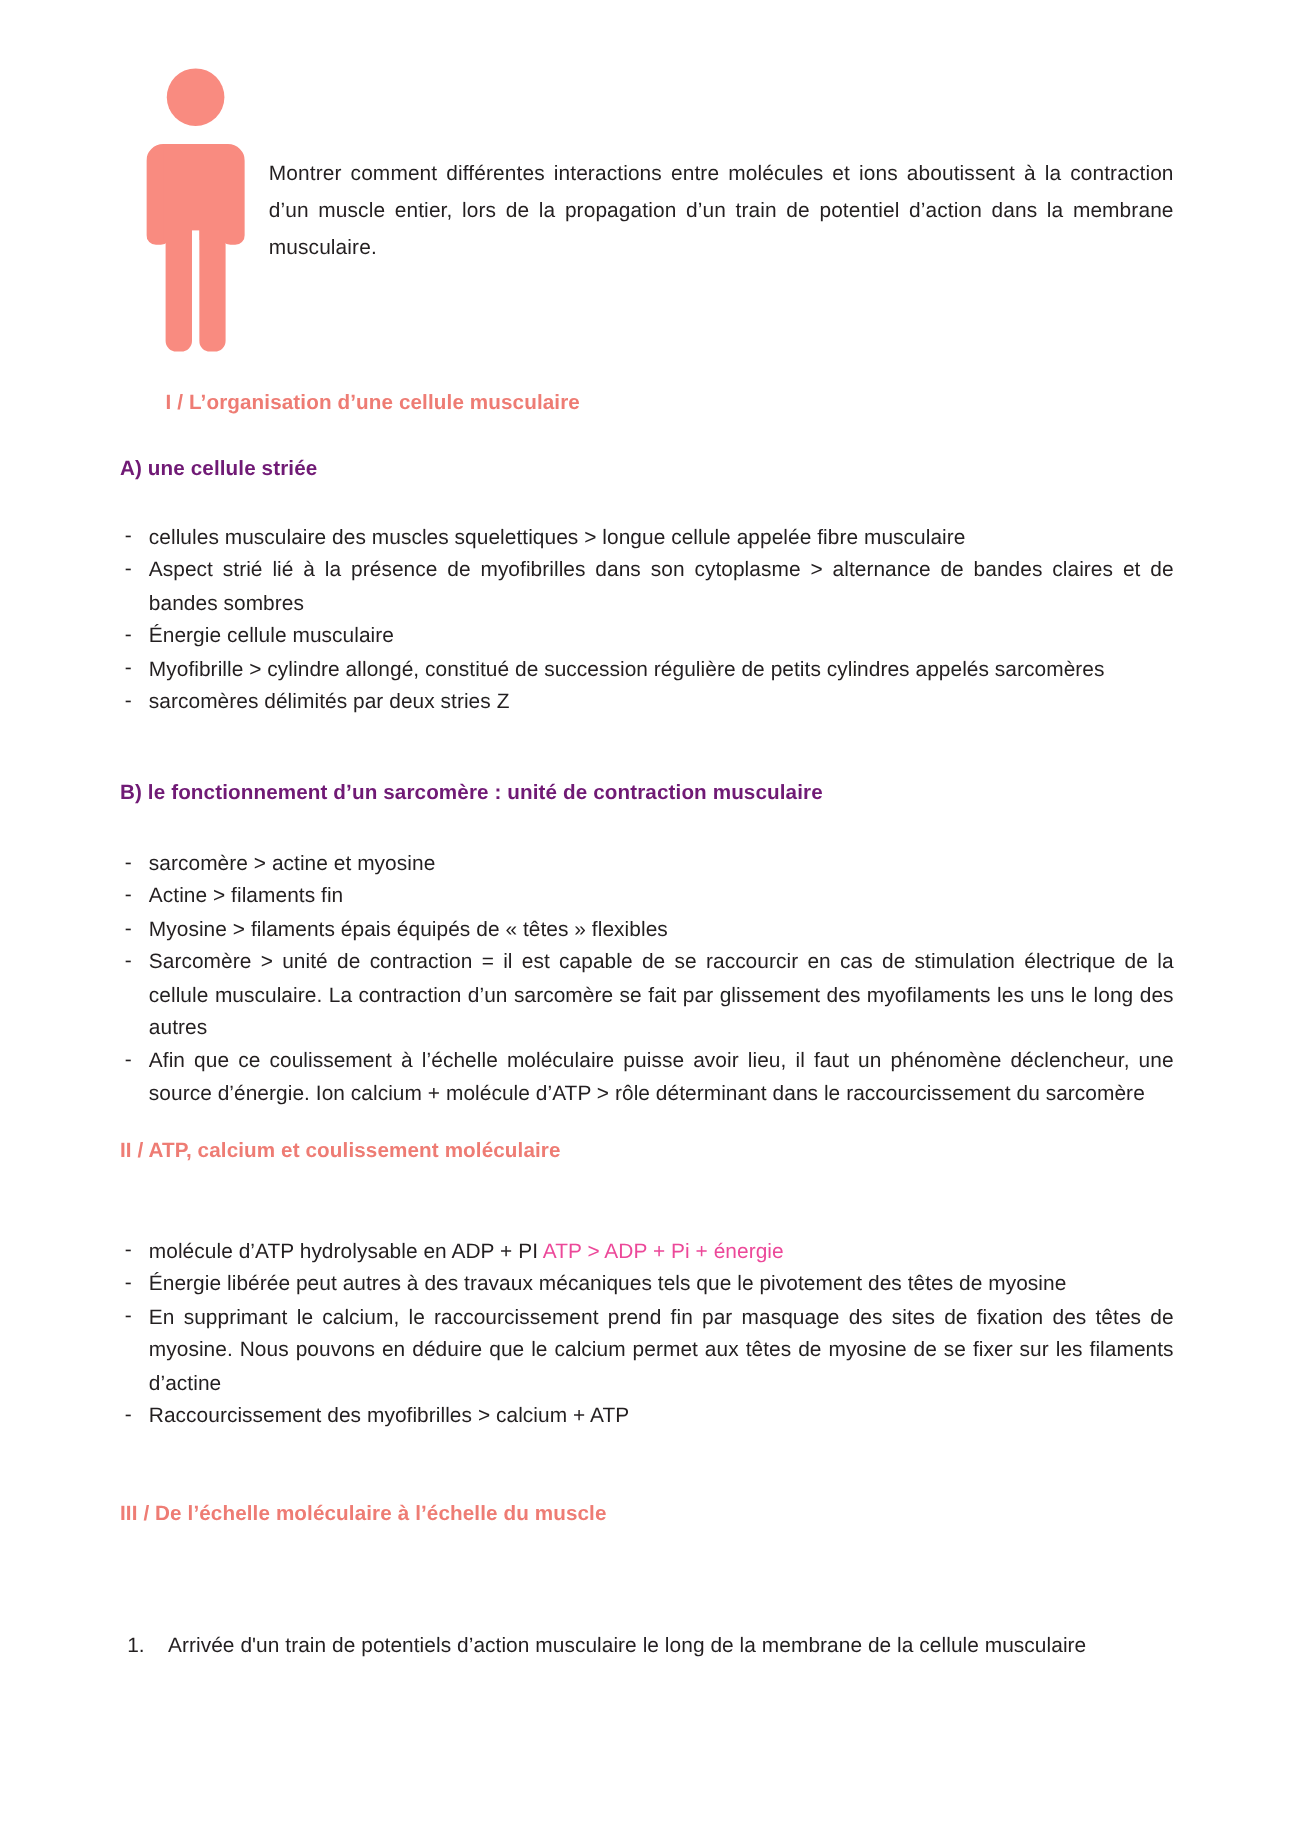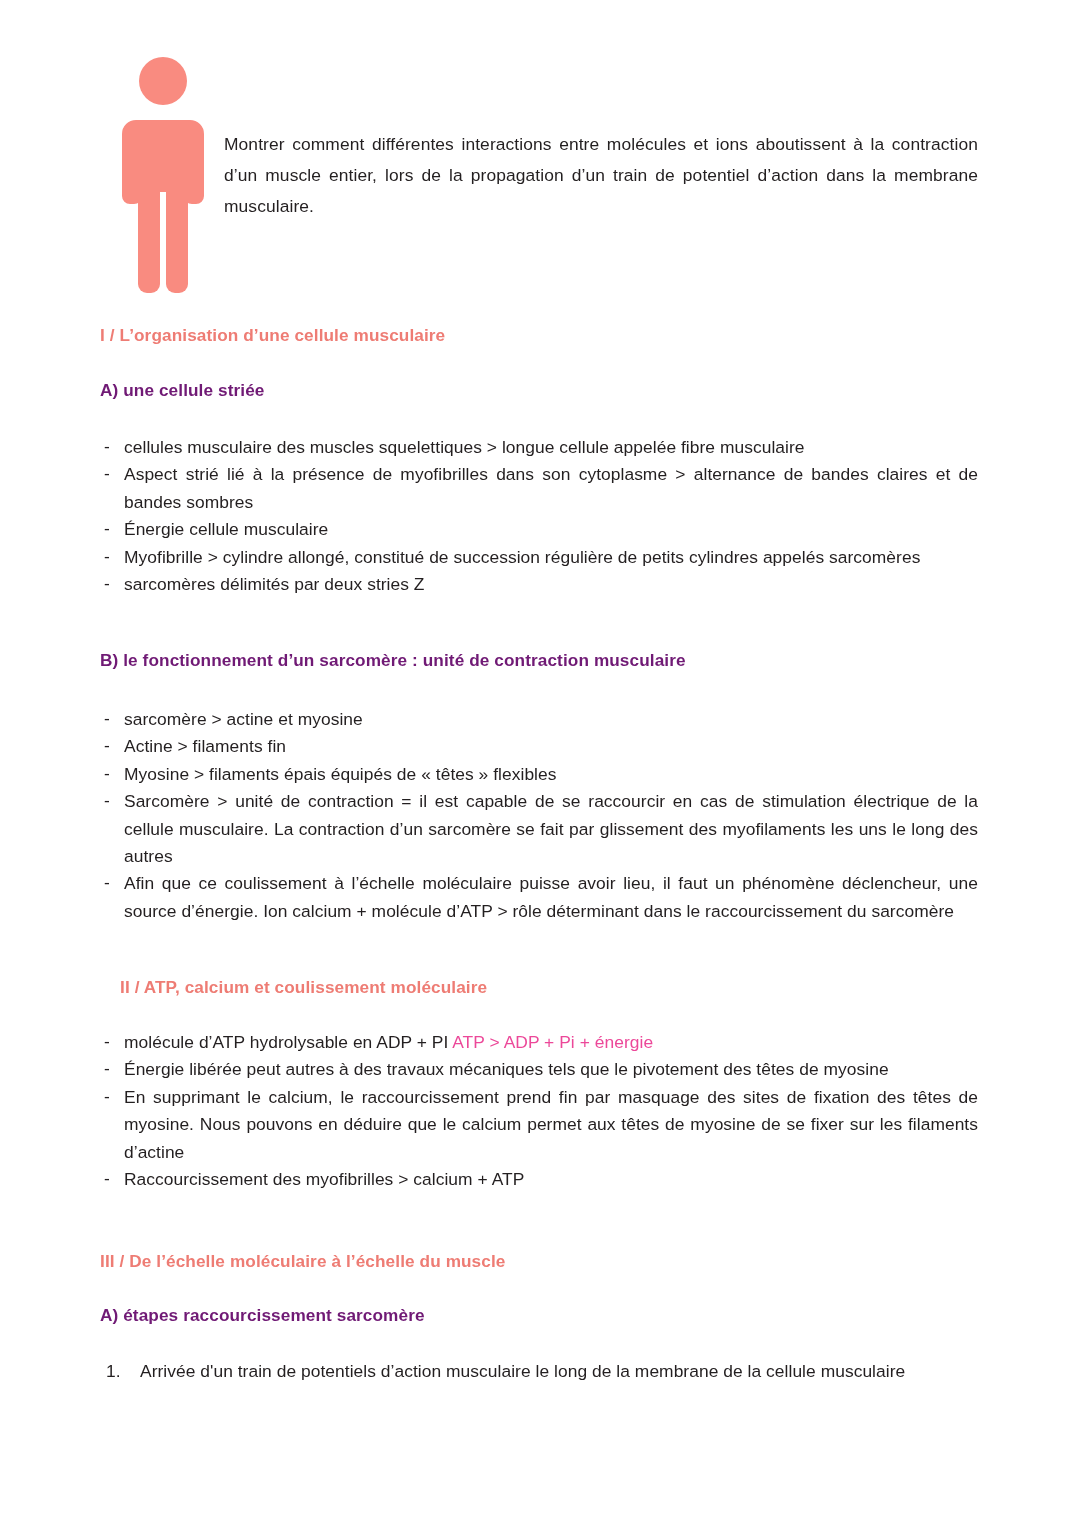--- a/index.html
+++ b/index.html
@@ -154,21 +154,21 @@
         <path d="M16,120 h22 v108 a9,9 0 0 1 -9,9 h-4 a9,9 0 0 1 -9,-9 z" fill="#f98b80"></path>
         <path d="M44,120 h22 v108 a9,9 0 0 1 -9,9 h-4 a9,9 0 0 1 -9,-9 z" fill="#f98b80"></path>
 
         <rect x="38" y="136" width="6" height="102" fill="#ffffff"></rect>
       </svg>
     </span>
 
     <div class="intro-text">Montrer comment différentes interactions entre molécules et ions aboutissent à la contraction d’un muscle entier, lors de la propagation d’un train de potentiel d’action dans la membrane musculaire.</div>
   </div>
 
-  <div class="section-heading" style="top:325px;">I / L’organisation d’une cellule musculaire</div>
+  <div class="section-heading" style="top:325px;margin-left:38px;">I / L’organisation d’une cellule musculaire</div>
 
   <div class="sub-heading" style="top:380px;">A)  une cellule striée</div>
 
   <div class="bullets" style="top:434px;">
     <div class="bullet">
         <span class="dash">-</span>
         <span class="bullet-text">cellules musculaire des muscles squelettiques &gt; longue cellule appelée fibre musculaire</span>
       </div>
     <div class="bullet">
         <span class="dash">-</span>
@@ -206,21 +206,21 @@
     <div class="bullet">
         <span class="dash">-</span>
         <span class="bullet-text">Sarcomère &gt; unité de contraction = il est capable de se raccourcir en cas de stimulation électrique de la cellule musculaire. La contraction d’un sarcomère se fait par glissement des myofilaments les uns le long des autres</span>
       </div>
     <div class="bullet">
         <span class="dash">-</span>
         <span class="bullet-text">Afin que ce coulissement à l’échelle moléculaire puisse avoir lieu, il faut un phénomène déclencheur, une source d’énergie. Ion calcium + molécule d’ATP &gt; rôle déterminant dans le raccourcissement du sarcomère</span>
       </div>
   </div>
 
-  <div class="section-heading" style="top:977px;margin-left:20px;">II / ATP, calcium et coulissement moléculaire</div>
+  <div class="section-heading" style="top:948px;">II / ATP, calcium et coulissement moléculaire</div>
 
   <div class="bullets" style="top:1029px;">
     <div class="bullet">
       <span class="dash">-</span>
       <span class="bullet-text"><span>molécule d’ATP hydrolysable en ADP + PI </span><span class="highlight">ATP &gt; ADP + Pi + énergie</span></span>
     </div>
     <div class="bullet">
         <span class="dash">-</span>
         <span class="bullet-text">Énergie libérée peut autres à des travaux mécaniques tels que le pivotement des têtes de myosine</span>
       </div>
@@ -229,21 +229,20 @@
         <span class="bullet-text">En supprimant le calcium, le raccourcissement prend fin par masquage des sites de fixation des têtes de myosine. Nous pouvons en déduire que le calcium permet aux têtes de myosine de se fixer sur les filaments d’actine</span>
       </div>
     <div class="bullet">
         <span class="dash">-</span>
         <span class="bullet-text">Raccourcissement des myofibrilles &gt; calcium + ATP</span>
       </div>
   </div>
 
   <div class="section-heading" style="top:1251px;">III / De l’échelle moléculaire à l’échelle du muscle</div>
 
-  <div class="sub-heading" style="top:1305px;">A) étapes raccourcissement sarcomère</div>
 
   <div class="numbered" style="top:1357px;">
     <div class="num-item">
       <span class="num">1.</span>
       <span>Arrivée d'un train de potentiels d’action musculaire le long de la membrane de la cellule musculaire</span>
     </div>
   </div>
 
 </div>
 

